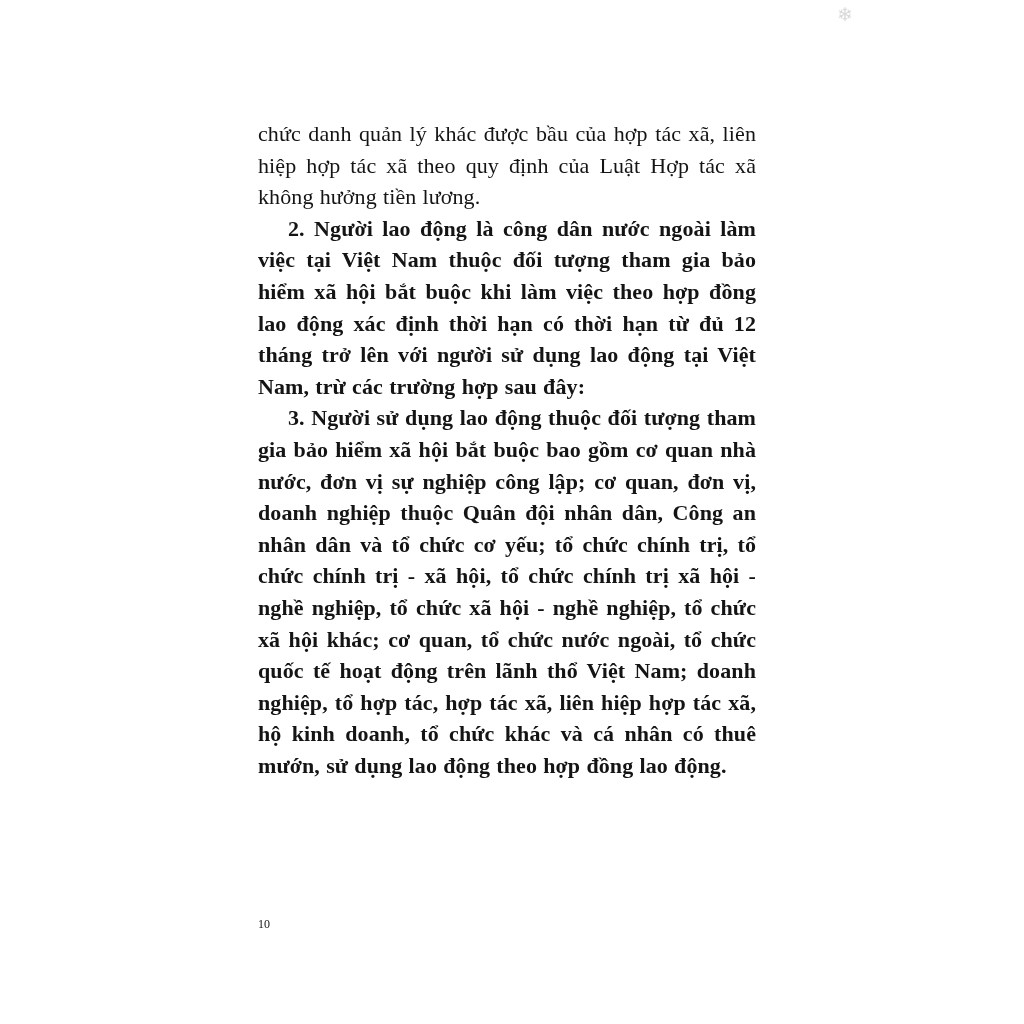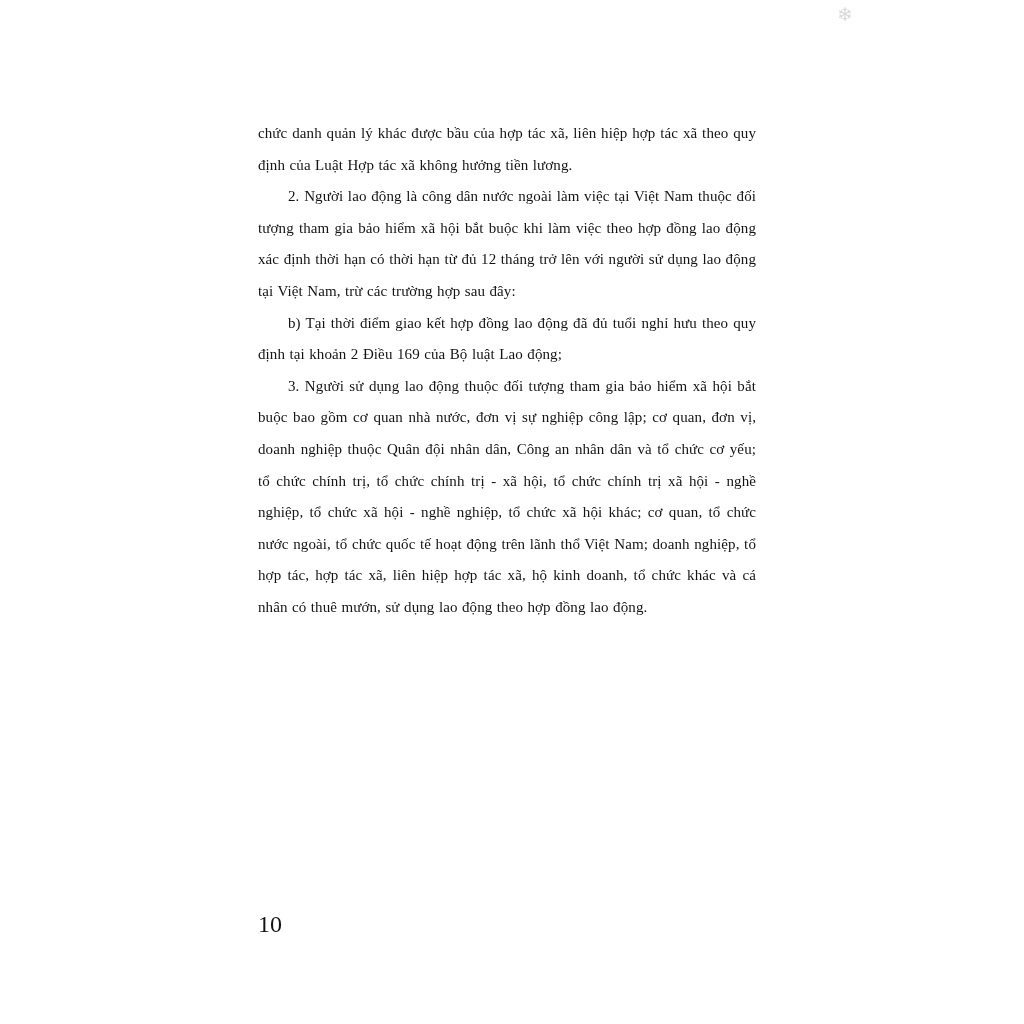--- a/index.html
+++ b/index.html
@@ -33,52 +33,52 @@
     user-select: none;
   }
   .text-column {
     position: absolute;
     left: 258px;
     top: 118px;
     width: 498px;
   }
   .para {
     margin: 0;
-    font-size: 15px;
+    font-size: 22px;
     line-height: 31.6px;
     color: #141414;
     text-align: justify;
     text-justify: inter-word;
     letter-spacing: 0.1px;
     word-spacing: 0.6px;
   }
   .para.indent {
     text-indent: 30px;
+    font-weight: bold;
   }
   .para.last-line-natural {
     text-align-last: left;
   }
   .page-number {
     position: absolute;
     left: 258px;
     top: 912px;
-    font-size: 24px;
+    font-size: 12px;
     line-height: 24px;
     color: #141414;
   }
 </style>
 </head>
 <body>
 
 <div class="page">
 
   <div class="corner-mark">❄</div>
 
   <div class="text-column">
     <p class="para last-line-natural">chức danh quản lý khác được bầu của hợp tác xã, liên hiệp hợp tác xã theo quy định của Luật Hợp tác xã không hưởng tiền lương.</p>
     <p class="para indent last-line-natural">2. Người lao động là công dân nước ngoài làm việc tại Việt Nam thuộc đối tượng tham gia bảo hiểm xã hội bắt buộc khi làm việc theo hợp đồng lao động xác định thời hạn có thời hạn từ đủ 12 tháng trở lên với người sử dụng lao động tại Việt Nam, trừ các trường hợp sau đây:</p>
-    <p class="para indent last-line-natural">b) Tại thời điểm giao kết hợp đồng lao động đã đủ tuổi nghỉ hưu theo quy định tại khoản 2 Điều 169 của Bộ luật Lao động;</p>
     <p class="para indent last-line-natural">3. Người sử dụng lao động thuộc đối tượng tham gia bảo hiểm xã hội bắt buộc bao gồm cơ quan nhà nước, đơn vị sự nghiệp công lập; cơ quan, đơn vị, doanh nghiệp thuộc Quân đội nhân dân, Công an nhân dân và tổ chức cơ yếu; tổ chức chính trị, tổ chức chính trị - xã hội, tổ chức chính trị xã hội - nghề nghiệp, tổ chức xã hội - nghề nghiệp, tổ chức xã hội khác; cơ quan, tổ chức nước ngoài, tổ chức quốc tế hoạt động trên lãnh thổ Việt Nam; doanh nghiệp, tổ hợp tác, hợp tác xã, liên hiệp hợp tác xã, hộ kinh doanh, tổ chức khác và cá nhân có thuê mướn, sử dụng lao động theo hợp đồng lao động.</p>
   </div>
 
   <div class="page-number">10</div>
 
 </div>
 
 </body></html>

